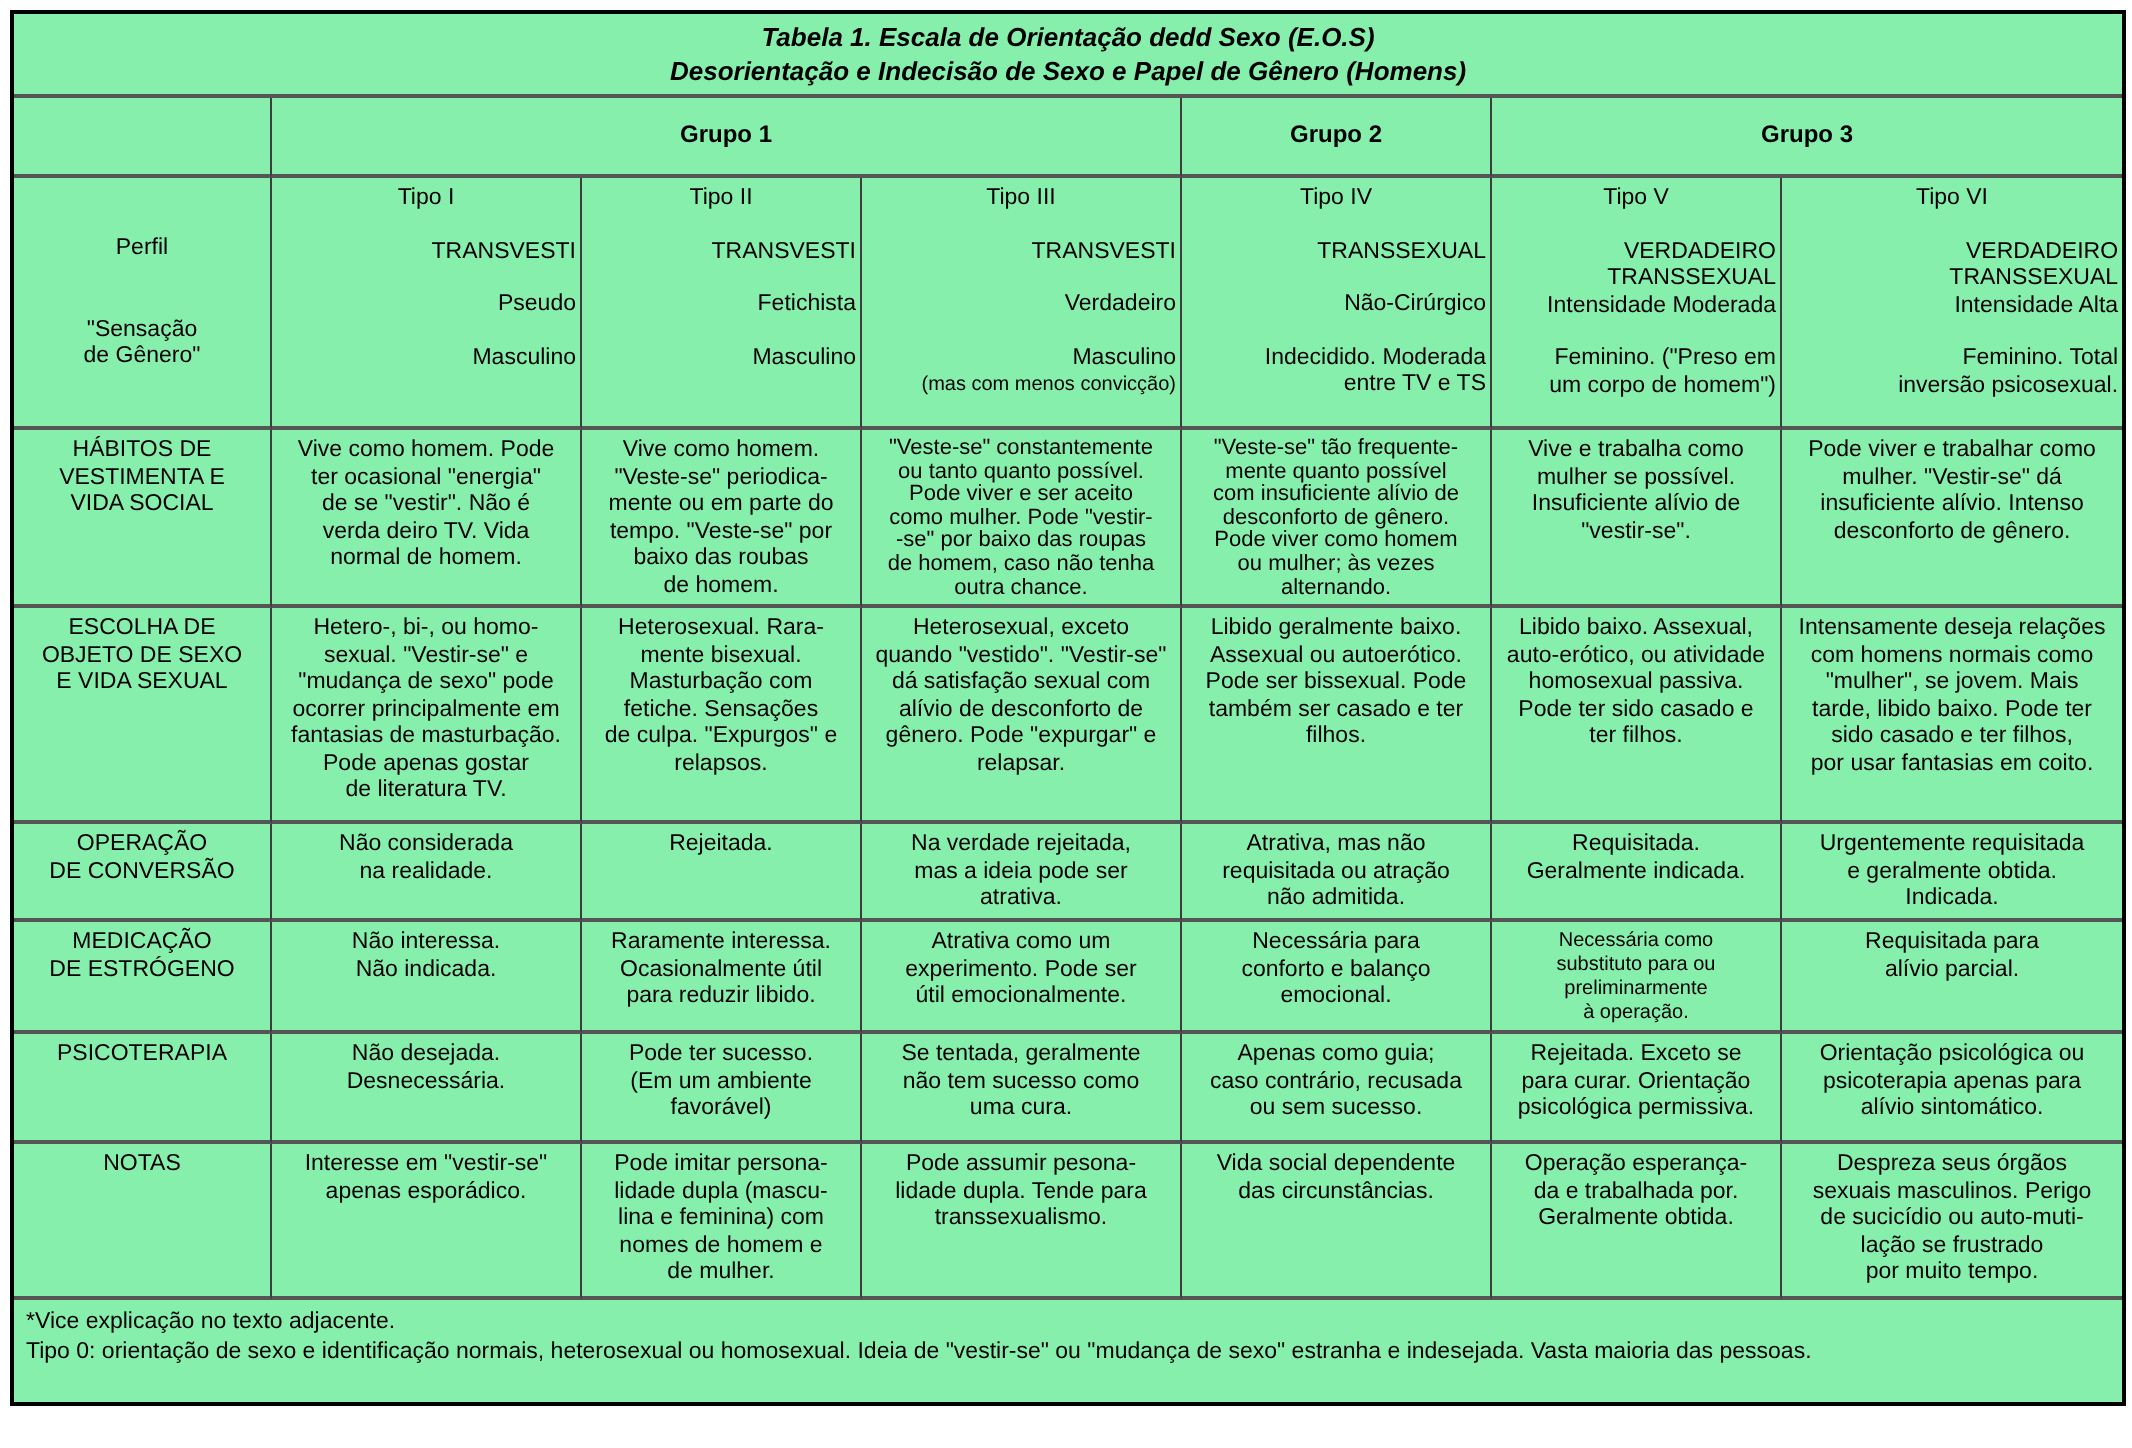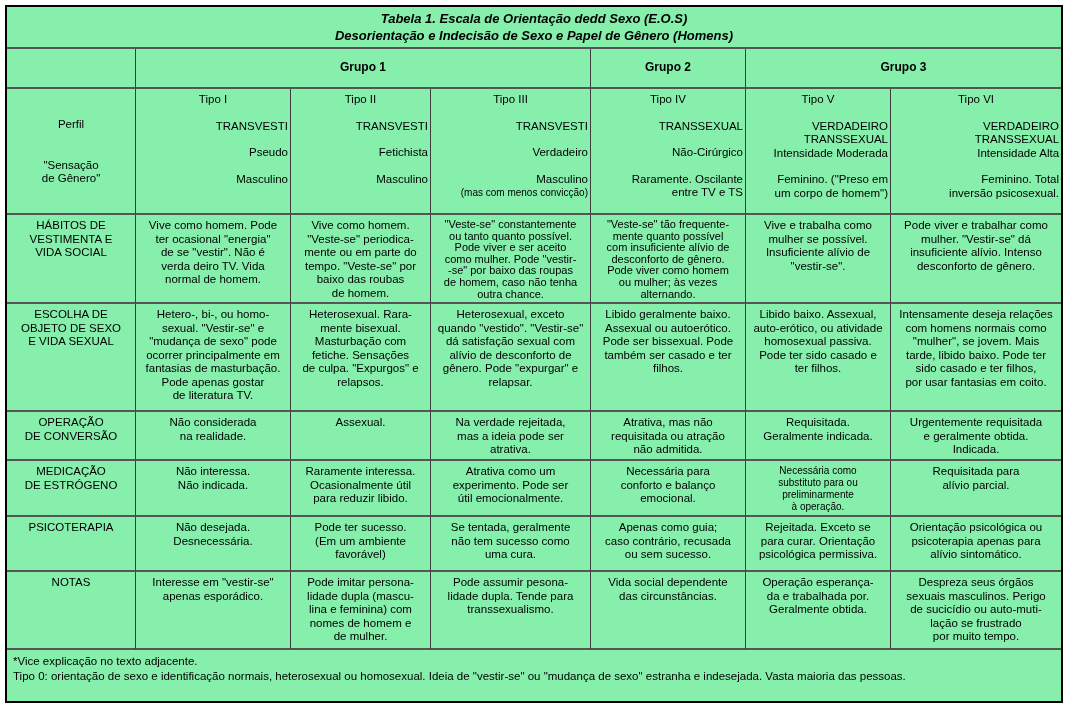--- a/index.html
+++ b/index.html
@@ -90,21 +90,21 @@
             <div class="block tipo">Tipo III</div>
             <div class="block">TRANSVESTI</div>
             <div class="block">Verdadeiro</div>
             <div class="block">Masculino</div>
             <div class="block small tight">(mas com menos convicção)</div>
           </td>
           <td class="body-cell">
             <div class="block tipo">Tipo IV</div>
             <div class="block">TRANSSEXUAL</div>
             <div class="block">Não-Cirúrgico</div>
-            <div class="block">Raramente. Oscilante
+            <div class="block">Indecidido. Moderada
 entre TV e TS</div>
           </td>
           <td class="body-cell">
             <div class="block tipo">Tipo V</div>
             <div class="block">VERDADEIRO
 TRANSSEXUAL
 Intensidade Moderada</div>
             <div class="block">Feminino. ("Preso em
 um corpo de homem")</div>
           </td>
@@ -226,21 +226,21 @@
         <tr style="height: 49px;">
           <td class="label-cell">
             <div class="block">OPERAÇÃO
 DE CONVERSÃO</div>
           </td>
           <td class="body-cell">
             <div class="block">Não considerada
 na realidade.</div>
           </td>
           <td class="body-cell">
-            <div class="block">Assexual.</div>
+            <div class="block">Rejeitada.</div>
           </td>
           <td class="body-cell">
             <div class="block">Na verdade rejeitada,
 mas a ideia pode ser
 atrativa.</div>
           </td>
           <td class="body-cell">
             <div class="block">Atrativa, mas não
 requisitada ou atração
 não admitida.</div>

